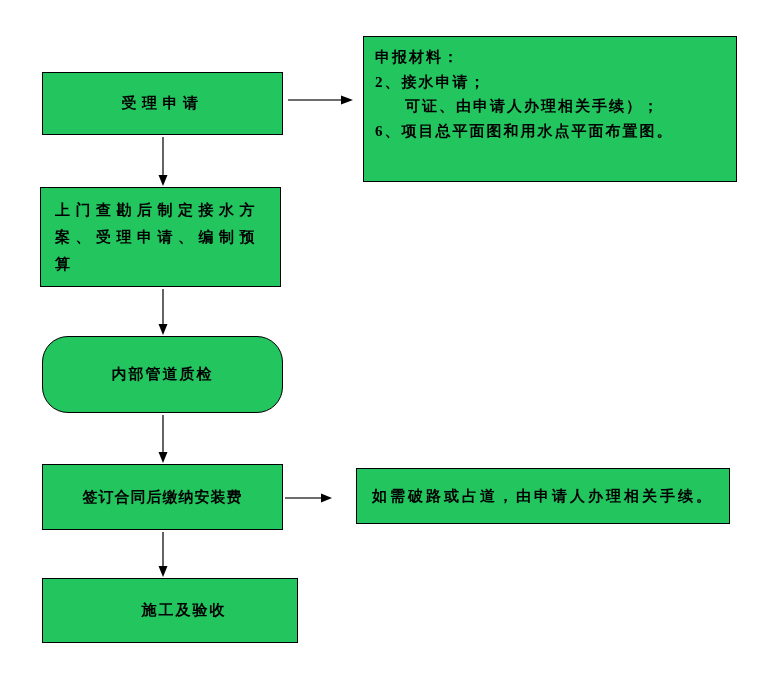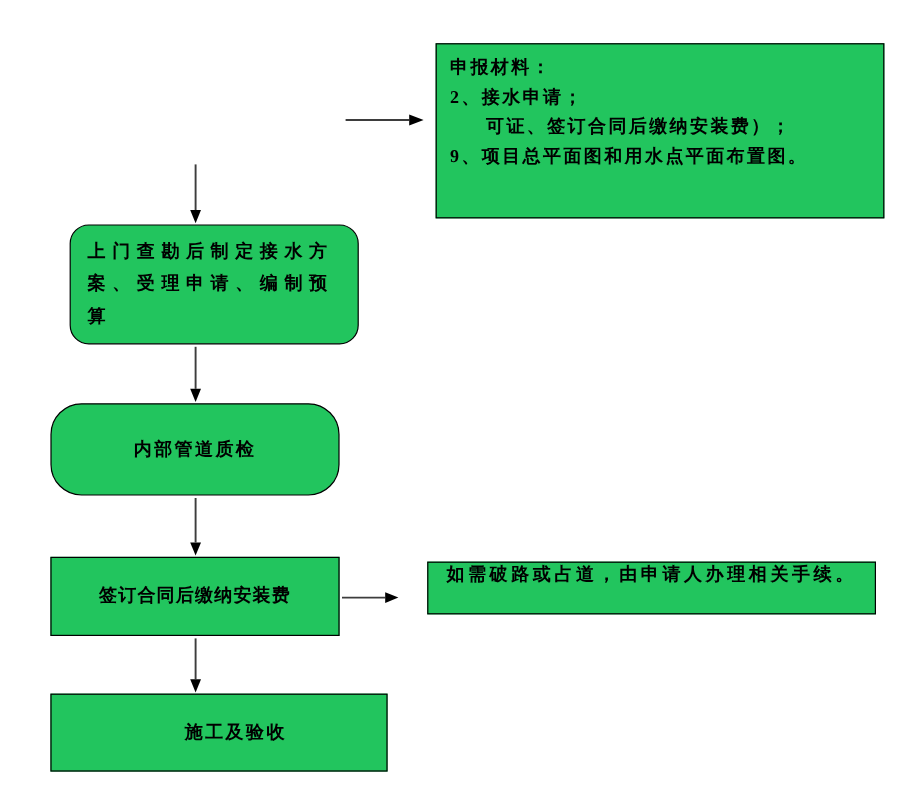--- a/index.html
+++ b/index.html
@@ -26,29 +26,29 @@
   }
   .center {
     display: flex;
     align-items: center;
     justify-content: center;
     text-align: center;
   }
   .box-accept      { left: 42px;  top: 72px;  width: 241px; height: 63px;  letter-spacing: 5.5px; }
   .box-materials   { left: 363px; top: 36px;  width: 374px; height: 146px;
                      padding: 8px 8px 0 11px; line-height: 24.5px; letter-spacing: 2px; }
-  .box-survey      { left: 58px;  top: 187px; width: 241px; height: 100px;
-                     padding: 9px 16px 0 14px; line-height: 27px; letter-spacing: 5.5px; border-radius: 16px; }
+  .box-survey      { left: 40px;  top: 187px; width: 241px; height: 100px;
+                     padding: 9px 16px 0 14px; line-height: 27px; letter-spacing: 5.5px; }
   .box-inspection  { left: 42px;  top: 336px; width: 241px; height: 77px;  letter-spacing: 2px; border-radius: 26px; }
   .box-contract    { left: 42px;  top: 464px; width: 241px; height: 66px;
                      flex-direction: column; line-height: 25px; letter-spacing: 1px; }
-  .box-road        { left: 356px; top: 468px; width: 374px; height: 44px;
-                     display: flex; align-items: flex-start; padding-left: 15px;
+  .box-road        { left: 356px; top: 468px; width: 374px; height: 56px;
+                     display: flex; align-items: center; padding-left: 15px;
                      letter-spacing: 3px; white-space: nowrap; box-sizing: border-box; }
-  .box-construction{ left: 42px;  top: 578px; width: 281px; height: 65px;  letter-spacing: 2px; padding-left: 28px; }
+  .box-construction{ left: 42px;  top: 578px; width: 256px; height: 65px;  letter-spacing: 2px; padding-left: 28px; }
   .line { white-space: nowrap; }
   .hang-indent { margin-left: 30px; }
   .arrows {
     position: absolute;
     left: 0; top: 0;
     pointer-events: none;
   }
   .arrows line { stroke: #3d3d3d; stroke-width: 1.6; }
   .arrows polygon { fill: #000000; }
 </style>
@@ -77,26 +77,29 @@
     <g>
       <line x1="285" y1="498" x2="321" y2="498"></line>
       <polygon points="321,493.5 321,502.5 332,498"></polygon>
     </g>
     <g>
       <line x1="163" y1="532" x2="163" y2="566"></line>
       <polygon points="158.5,566 167.5,566 163,577"></polygon>
     </g>
   </svg>
 
+  <div class="box box-accept center">
+    <span>受理申请</span>
+  </div>
 
   <div class="box box-materials">
     <div class="line">申报材料：</div>
     <div class="line">2、接水申请；</div>
-    <div class="line hang-indent">可证、签订合同后缴纳安装费）；</div>
-    <div class="line">9、项目总平面图和用水点平面布置图。</div>
+    <div class="line hang-indent">可证、由申请人办理相关手续）；</div>
+    <div class="line">6、项目总平面图和用水点平面布置图。</div>
   </div>
 
   <div class="box box-survey">
     <div class="line">上门查勘后制定接水方</div>
     <div class="line">案、受理申请、编制预</div>
     <div class="line">算</div>
   </div>
 
   <div class="box box-inspection center">
     <span>内部管道质检</span>

